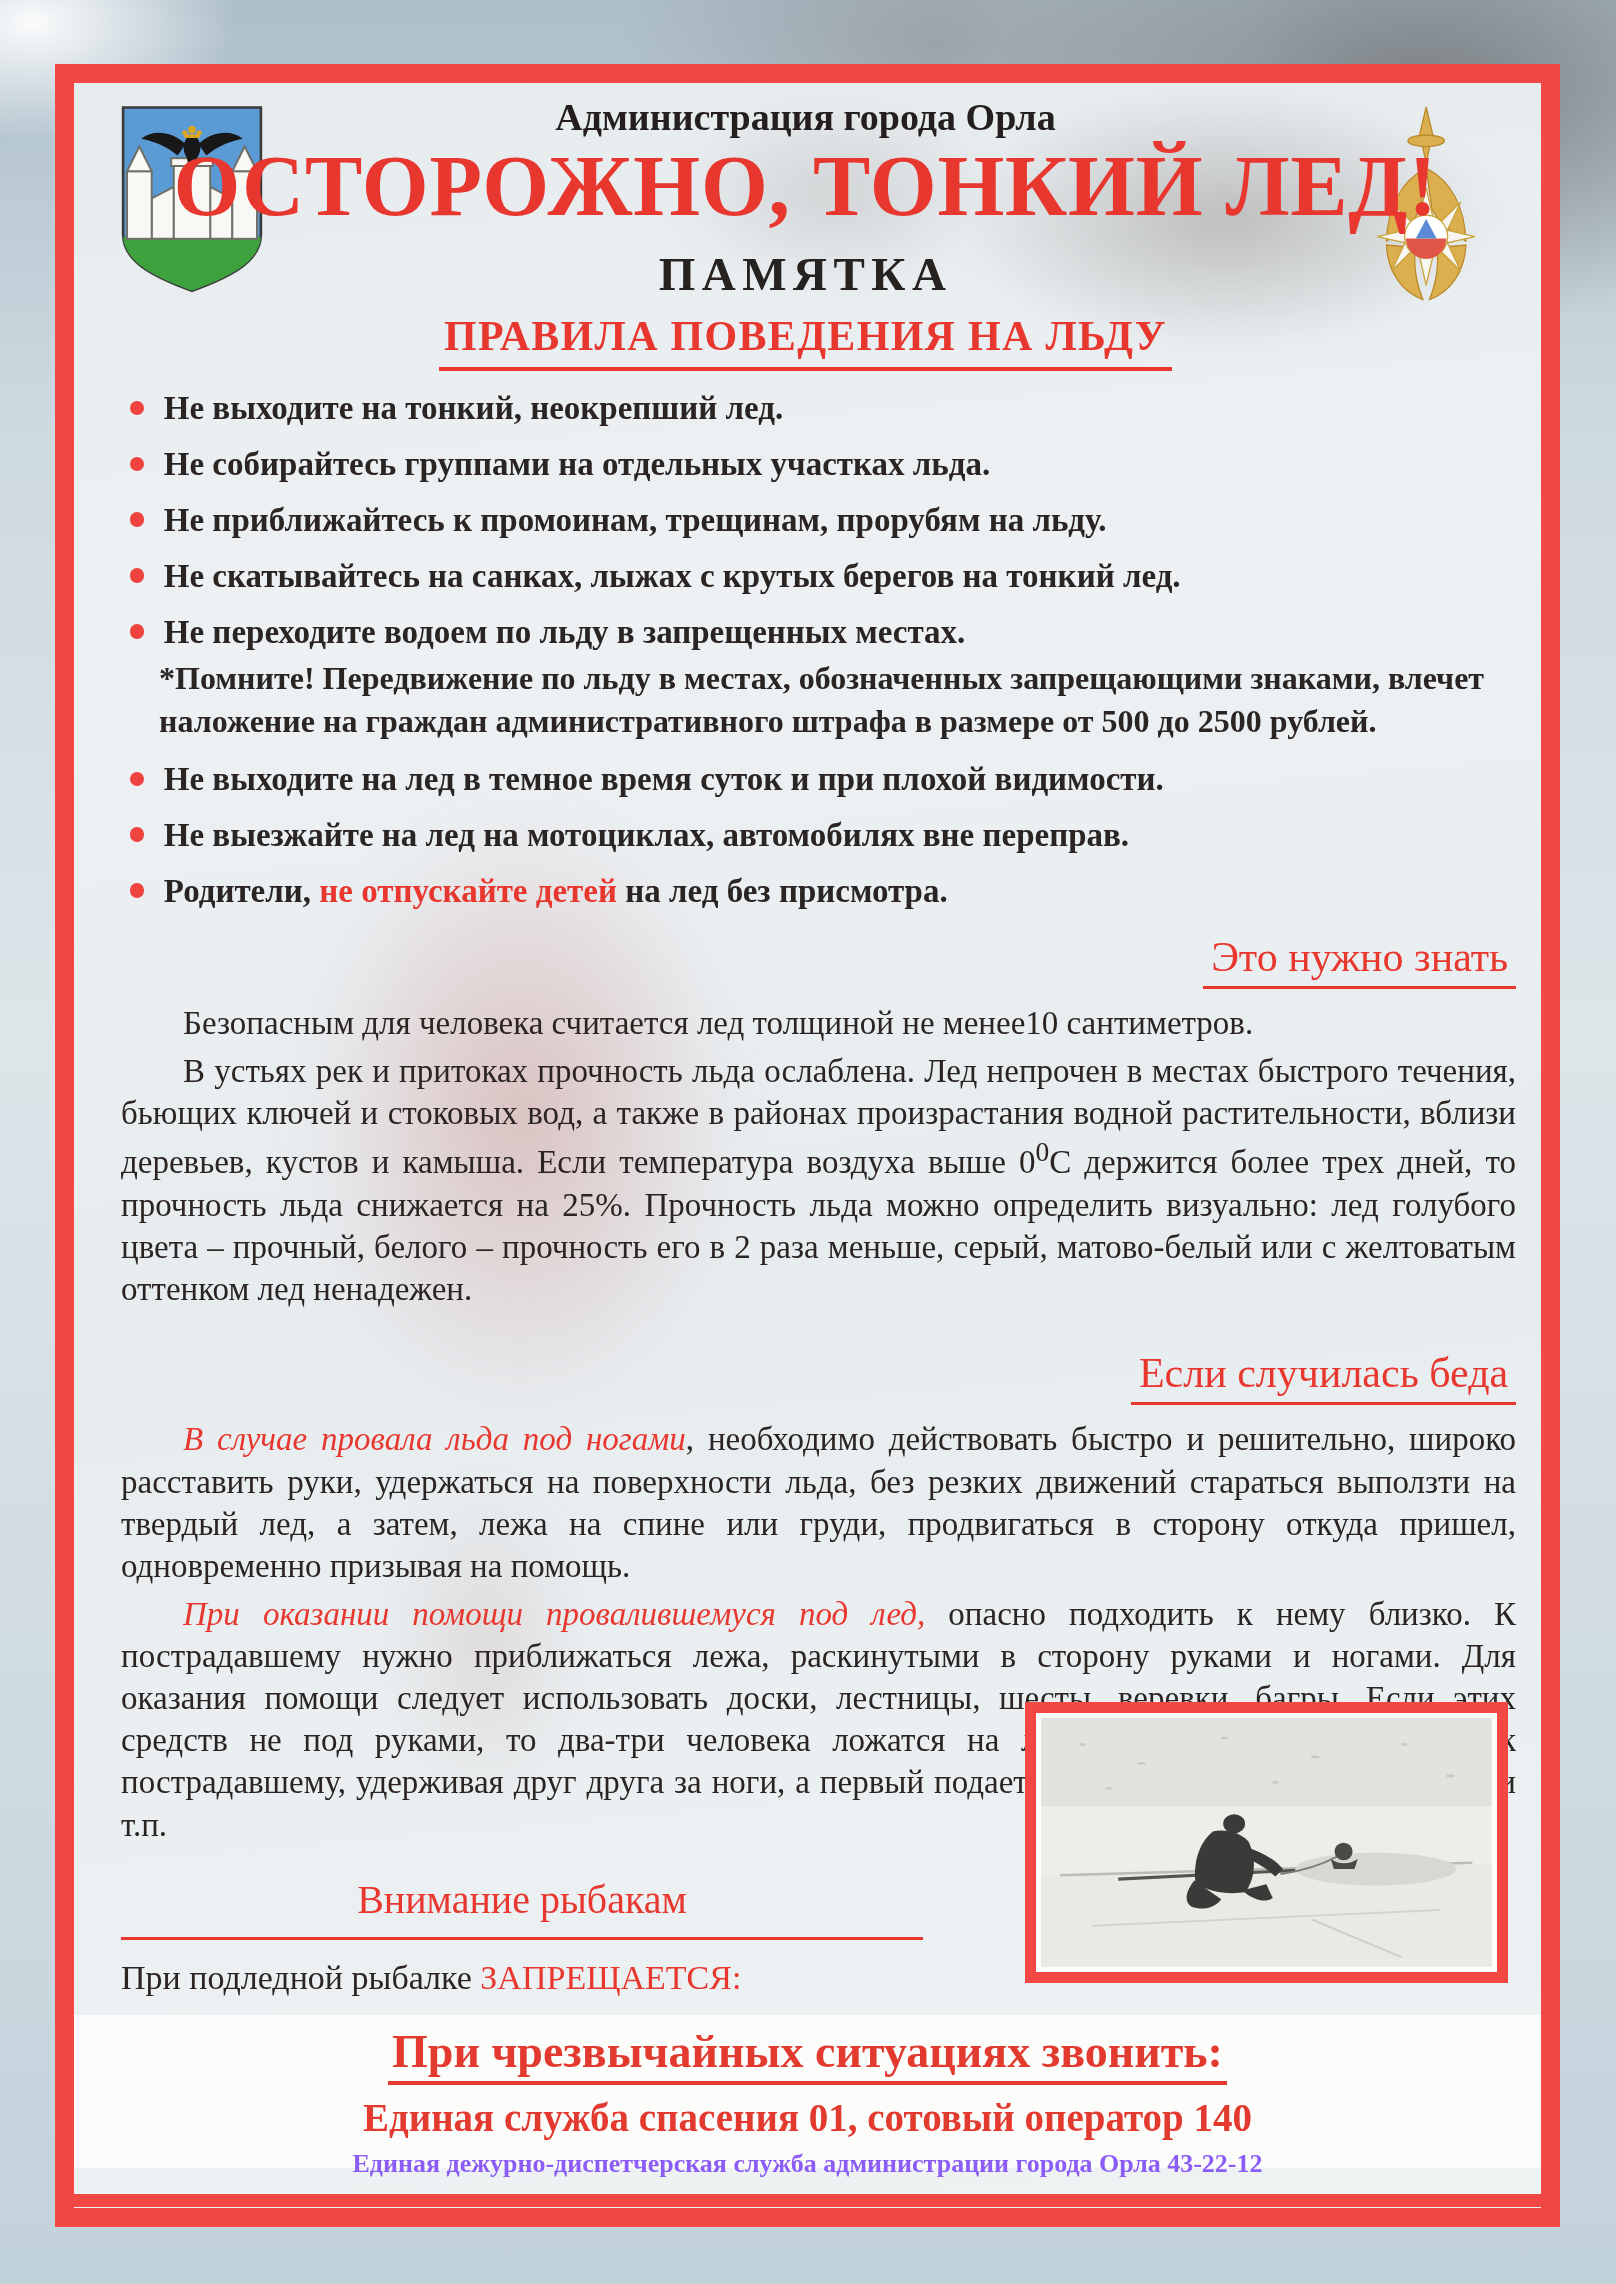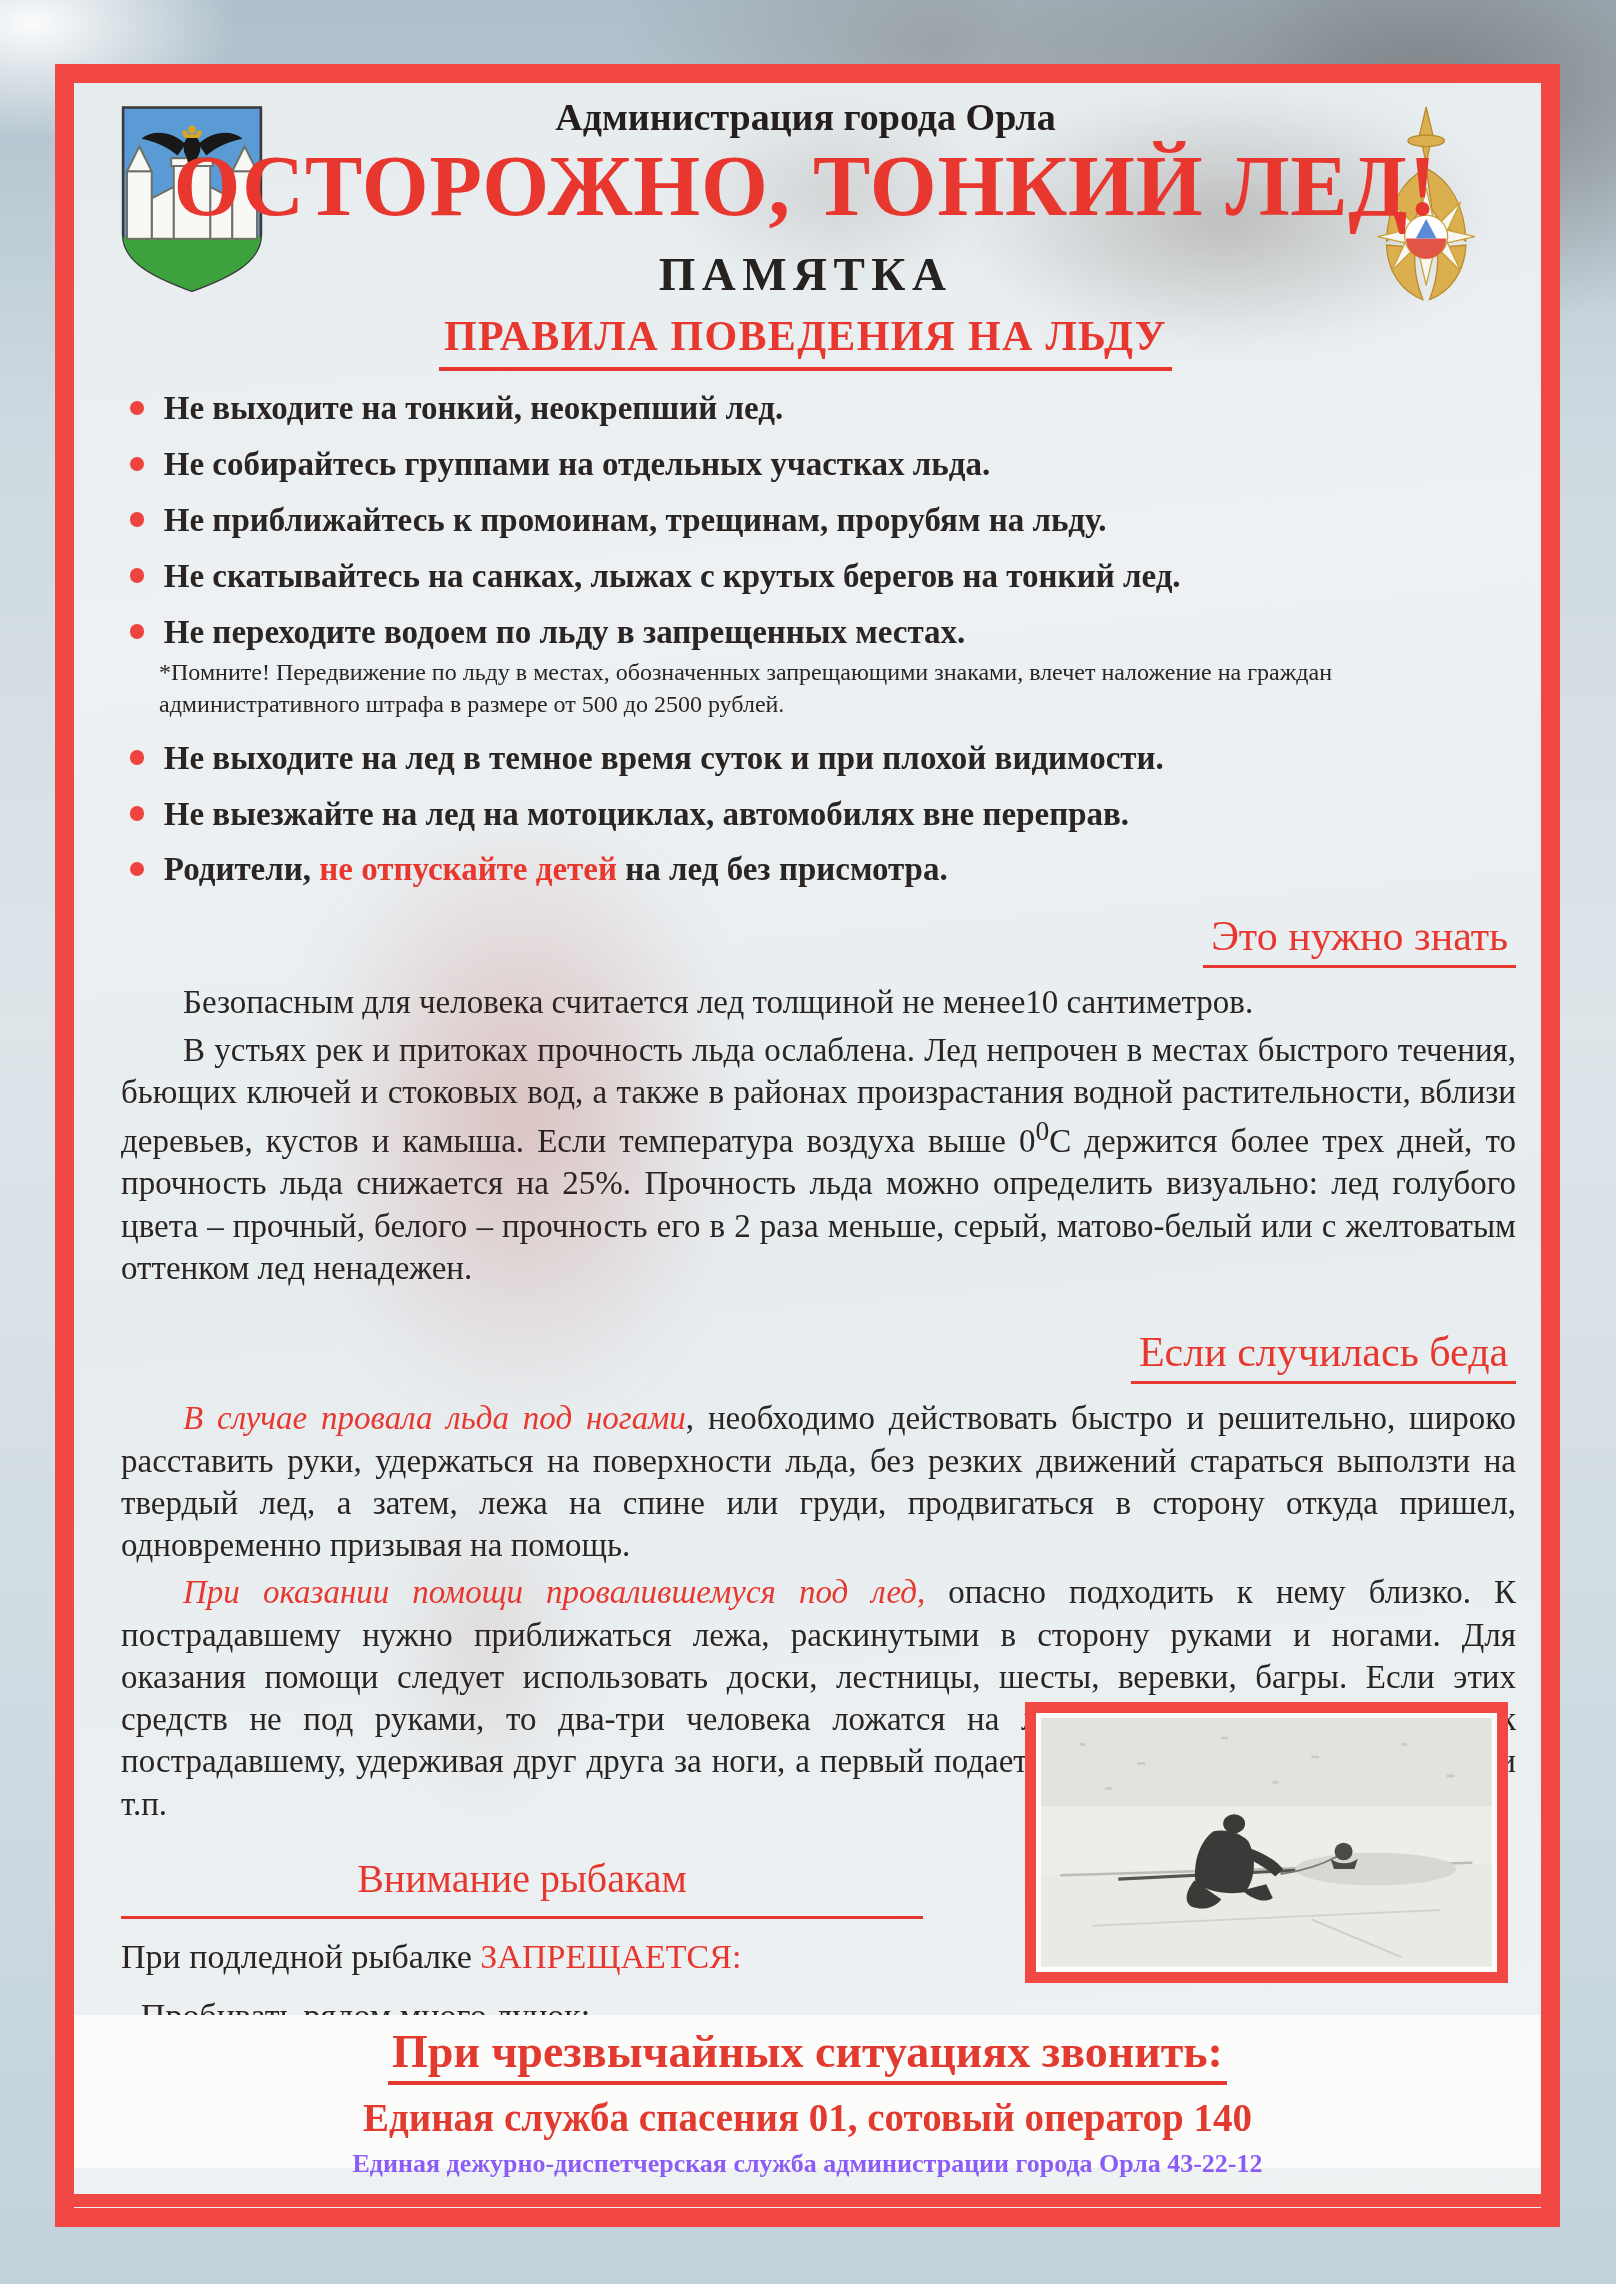--- a/index.html
+++ b/index.html
@@ -36,21 +36,21 @@
     letter-spacing:1.3px;border-bottom:4.6px solid #e8372e;padding:0 5.2px 6.5px;}
 
   .arms{position:absolute;left:38px;top:18px;z-index:3;}
   .emblem{position:absolute;left:1276px;top:19.5px;z-index:3;}
 
   .flow{position:absolute;top:306px;left:47px;width:1395px;z-index:2;}
   ul.rules{list-style:none;margin:0;padding:0;}
   li.rule{display:flex;align-items:flex-start;gap:19.5px;font-size:33px;font-weight:bold;
     line-height:1.2;margin-bottom:16.3px;color:#2a2422;}
   .dot{flex:0 0 auto;width:14.3px;height:14.3px;border-radius:50%;background:#ef4340;margin:11.7px 0 0 9px;}
-  .note{font-size:24px;font-weight:normal;line-height:1.32;margin:0 0 18px 38px;}
+  .note{font-size:32px;font-weight:bold;line-height:1.32;margin:0 0 18px 38px;}
   .red-inline{color:#e8372e;}
 
   .section-head{text-align:right;margin:22px 0 13px;}
   .section-head span{display:inline-block;font-size:42px;color:#e8372e;
     border-bottom:3.9px solid #e8372e;padding:0 7.8px 5.2px;}
   .body-p{font-size:33px;line-height:1.28;text-align:justify;text-indent:62px;margin:0 0 5.2px;}
   .lead-red{color:#e8372e;font-style:italic;}
 
   .fisher{position:relative;height:339px;margin-top:30px;}
   .fisher-head{width:802px;text-align:center;border-bottom:3.9px solid #e8372e;

